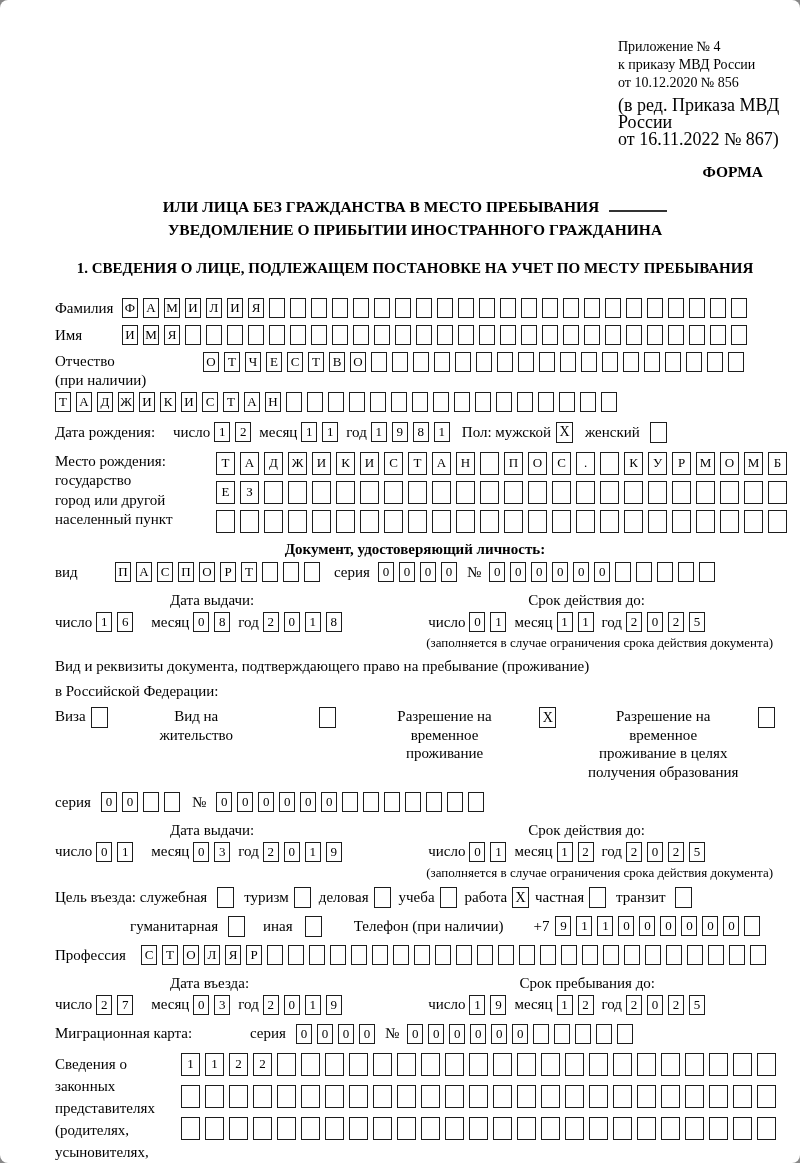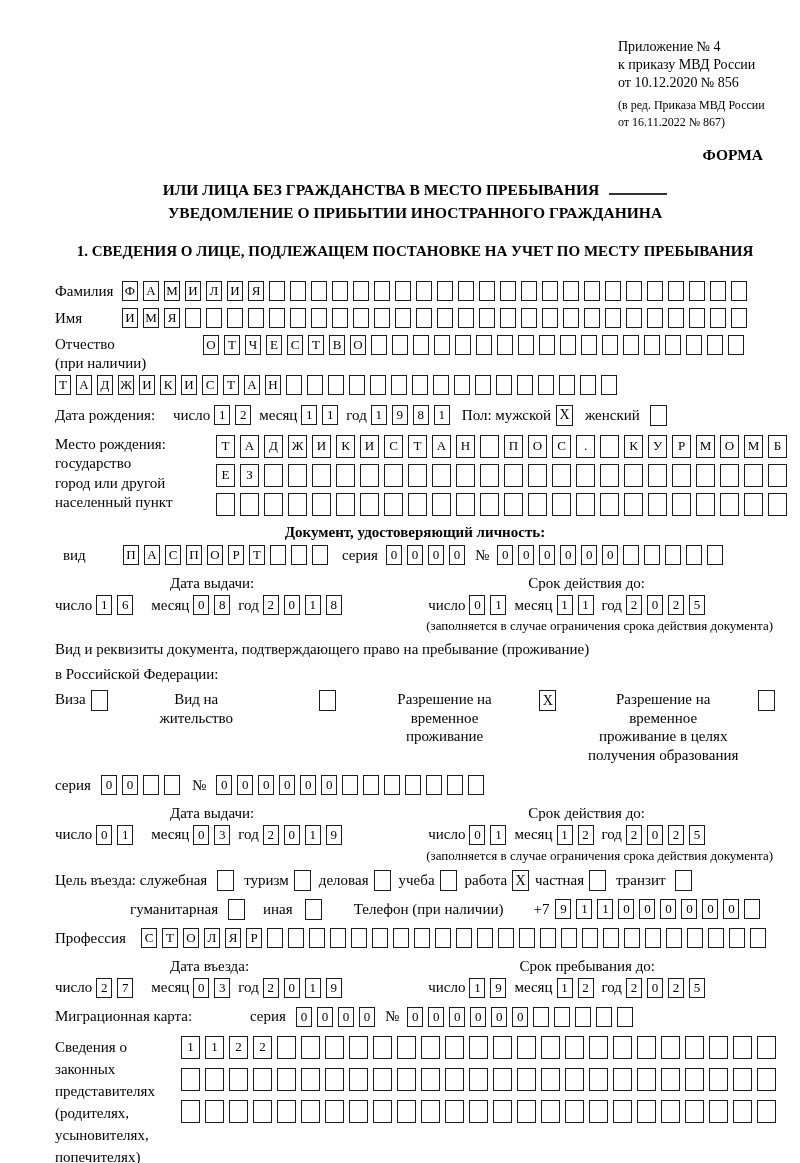--- a/index.html
+++ b/index.html
@@ -1,25 +1,25 @@
 <!DOCTYPE html>
 <html><head>
 <meta charset="utf-8">
 <style>
   * { margin:0; padding:0; box-sizing:border-box; }
   body { background:#888; }
   .page {
     width:800px; height:1163px; background:#ffffff; margin:0 auto;
     font-family:"Liberation Serif", serif; color:#000;
     padding:38px 25px 0 55px; overflow:hidden; position:relative;
-    font-size:15px; line-height:1.25;
+    font-size:15px; line-height:1.25;border-radius:8px;
   }
   
   .hdr-right { margin-left:563px; width:182px; font-size:14px; line-height:18px; }
-  .hdr-edition { margin-top:5px; font-size:12px; line-height:17px; }
+  .hdr-edition { margin-top:5px; font-size:18px; line-height:17px; }
   .forma { text-align:right; padding-right:12px; font-weight:bold; margin-top:14px; font-size:15.5px; }
   
   .title { text-align:center; font-weight:bold; font-size:15.5px; margin-top:14px; line-height:23px; }
   .title-underline { display:inline-block; width:58px; border-bottom:2px solid #333; height:14px; margin-left:10px; }
   .sec-heading { text-align:center; font-weight:bold; font-size:15px; margin-top:18px; }
   
   .row { display:flex; align-items:center; }
   .row.top { align-items:flex-start; }
   .flabel { flex:none; }
   .flabel .l2 { display:block; }
@@ -320,21 +320,21 @@
           <span class="cell"></span>
           <span class="cell"></span>
           <span class="cell"></span>
           <span class="cell"></span>
         </div>
     </div>
   </div>
 
   <div style="text-align:center; font-weight:bold; margin-top:7px; font-size:15px;">Документ, удостоверяющий личность:</div>
 
-  <div class="row" style="margin-top:4px;margin-left:8px;">
+  <div class="row" style="margin-top:4px;">
     <div class="flabel" style="width:60px;">вид</div>
     <div class="cells">
         <span class="cell">П</span>
         <span class="cell">А</span>
         <span class="cell">С</span>
         <span class="cell">П</span>
         <span class="cell">О</span>
         <span class="cell">Р</span>
         <span class="cell">Т</span>
         <span class="cell"></span>

